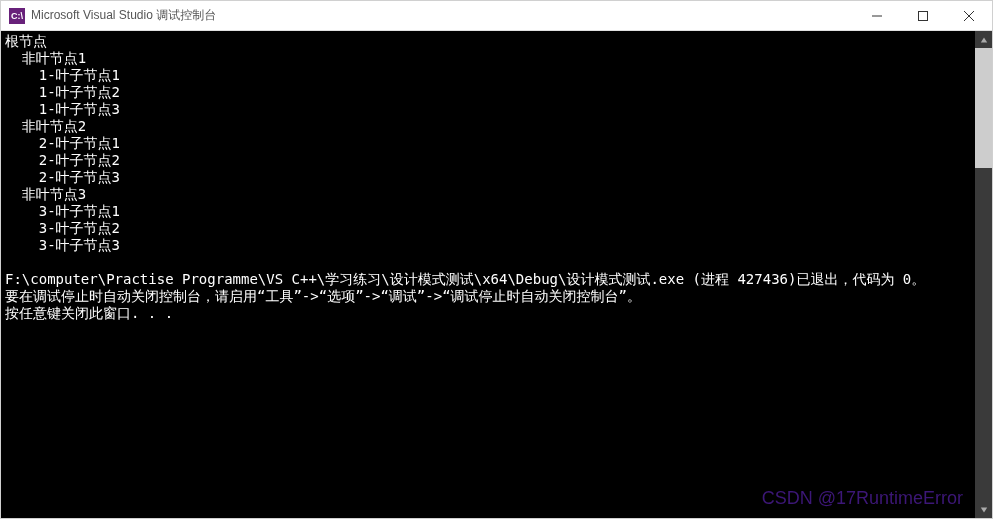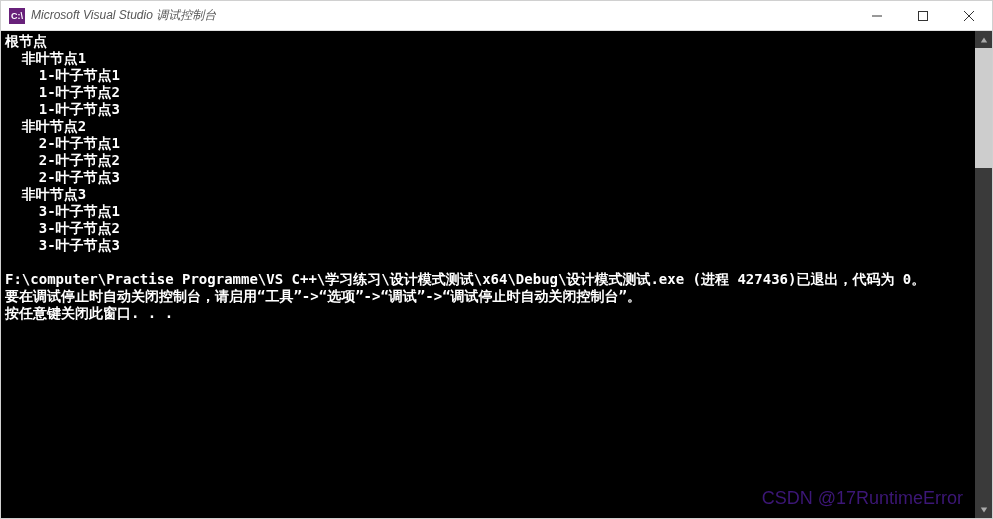--- a/index.html
+++ b/index.html
@@ -42,21 +42,20 @@
       display: flex;
       align-items: center;
       justify-content: center;
       margin-right: 6px;
       font-family: Arial, sans-serif;
     }
     .titlebar-text {
       font-size: 12px;
       color: #555555;
       flex: 1;
-      font-style: italic;
     }
     .titlebar-controls {
       display: flex;
       height: 100%;
     }
     .tb-btn {
       width: 46px;
       height: 100%;
       display: flex;
       align-items: center;
@@ -80,21 +79,20 @@
     .console {
       flex: 1;
       background: #000000;
       color: #ffffff;
       font-family: "NSimSun", "SimSun", "Consolas", monospace;
       font-size: 14px;
       line-height: 17px;
       padding: 2px 4px;
       white-space: pre;
       overflow: hidden;
-      font-weight: bold;
     }
     .scrollbar {
       width: 17px;
       background: #3a3a3a;
       position: relative;
       flex-shrink: 0;
     }
     .scroll-btn {
       width: 100%;
       height: 17px;

